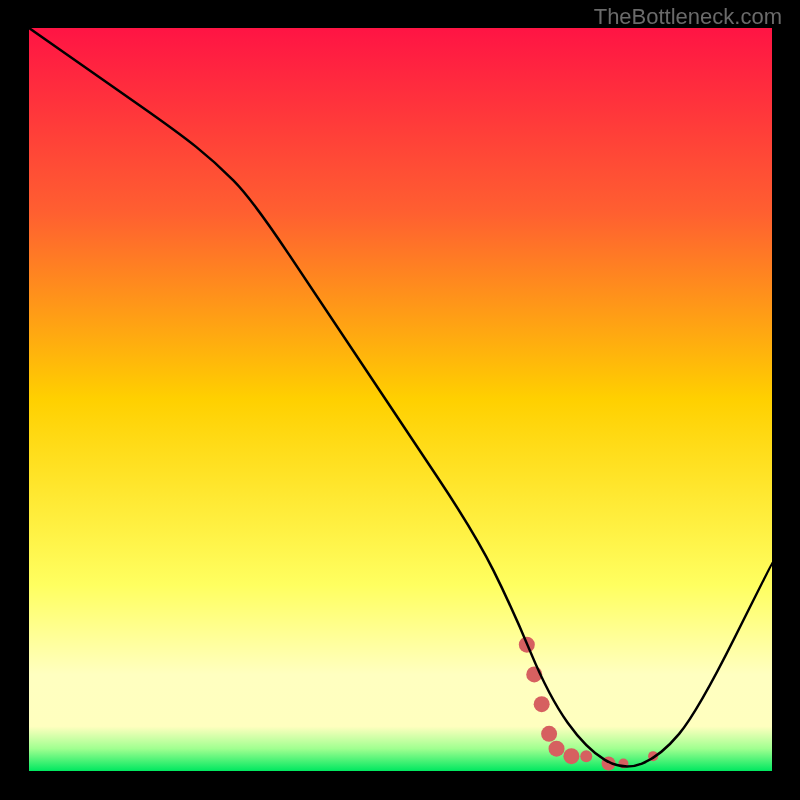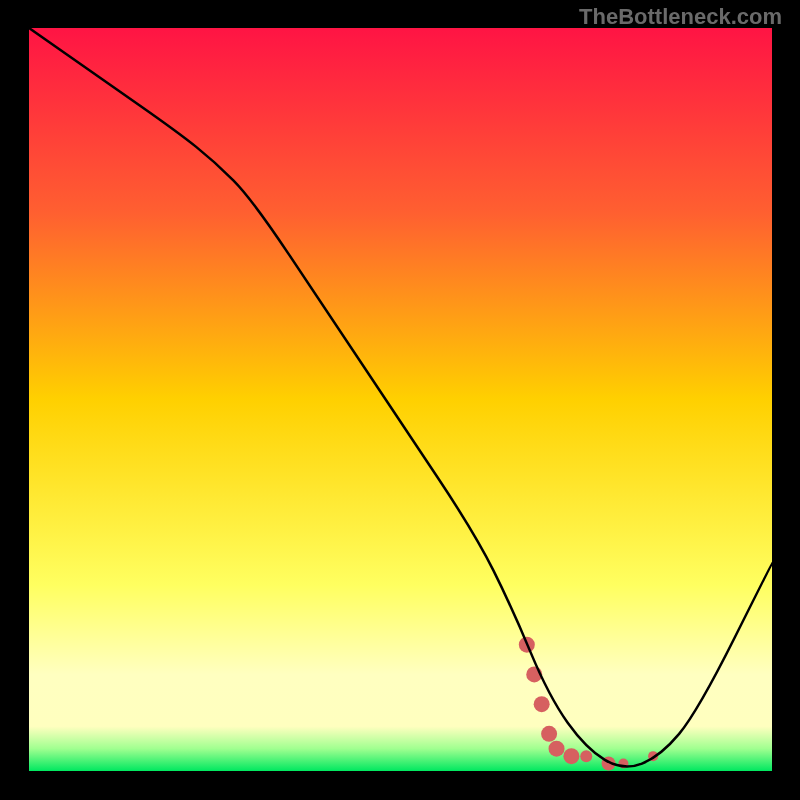--- a/index.html
+++ b/index.html
@@ -14,21 +14,21 @@
       position: relative;
       overflow: hidden;
     }
     .watermark {
       position: absolute;
       top: 4px;
       right: 18px;
       color: #6a6a6a;
       font-family: Arial, sans-serif;
       font-size: 22px;
-      font-weight: 700;
+      font-weight: 400;
       z-index: 10;
     }
     .plot-area {
       position: absolute;
       top: 28px;
       left: 29px;
       width: 743px;
       height: 743px;
       overflow: hidden;
     }

